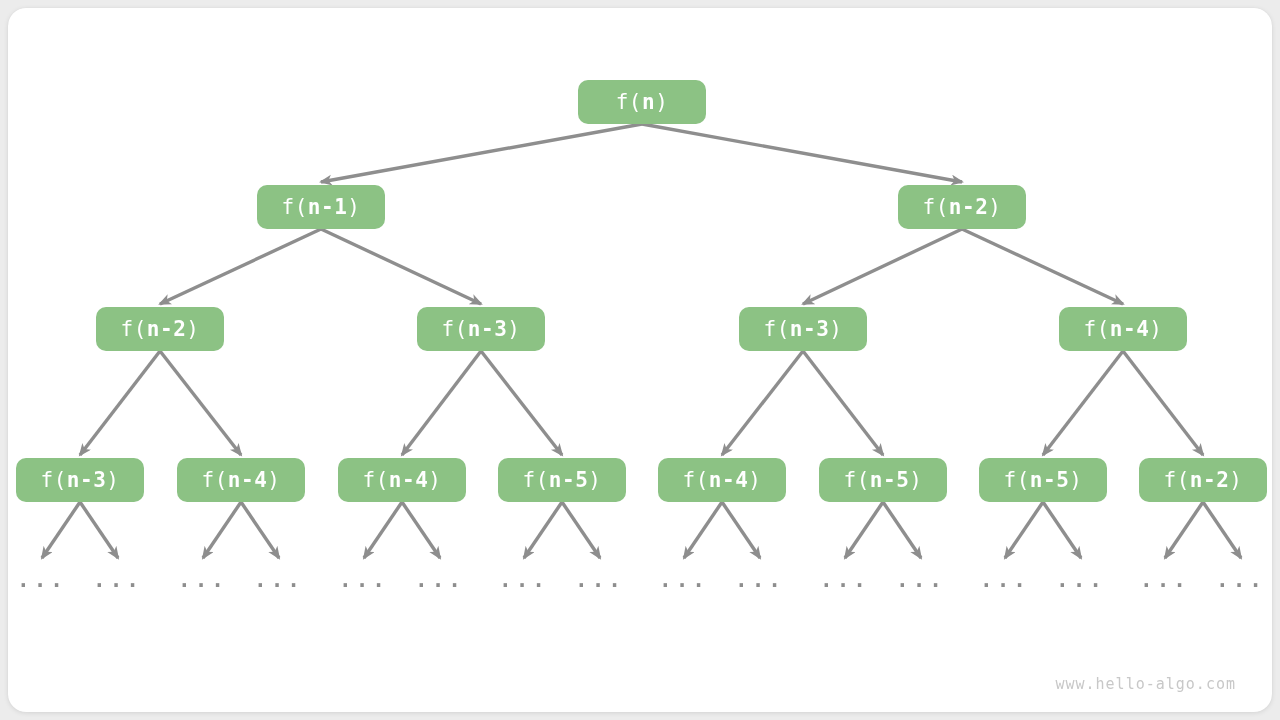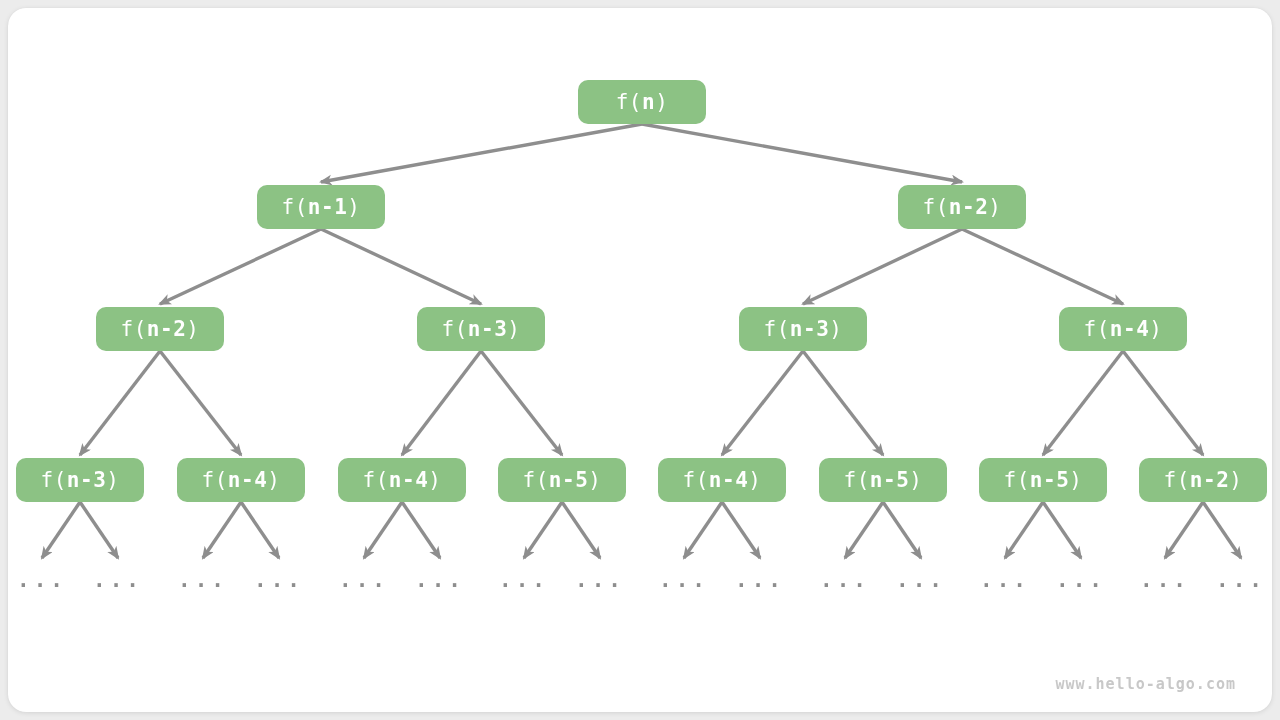--- a/index.html
+++ b/index.html
@@ -56,21 +56,20 @@
     font-weight: bold;
     letter-spacing: 4px;
     user-select: none;
   }
   .watermark {
     position: absolute;
     right: 44px; top: 675px;
     color: var(--watermark-color);
     font-size: 15px;
     letter-spacing: 1px;
-    font-weight: bold;
   }
 </style>
 </head>
 <body>
 
 <div class="card"></div>
 
 <svg class="edges" viewBox="0 0 1280 720">
   <defs>
     <marker id="arrowhead" markerUnits="userSpaceOnUse" markerWidth="14" markerHeight="12" refX="11" refY="5.5" orient="auto">

